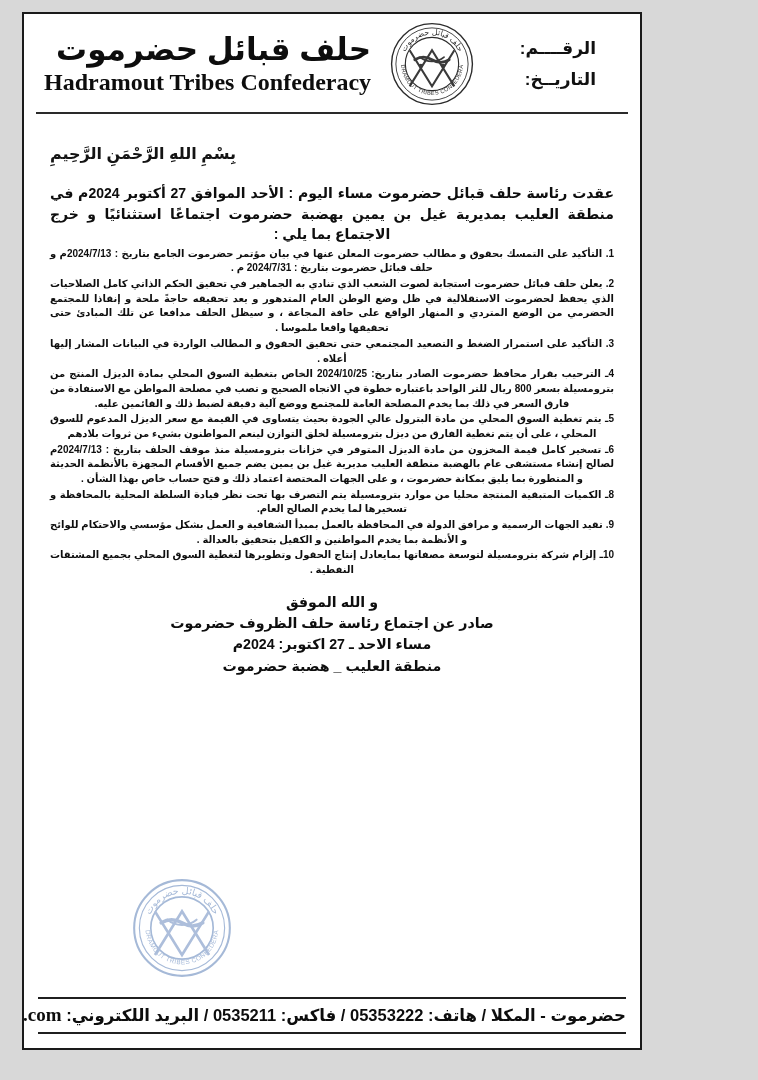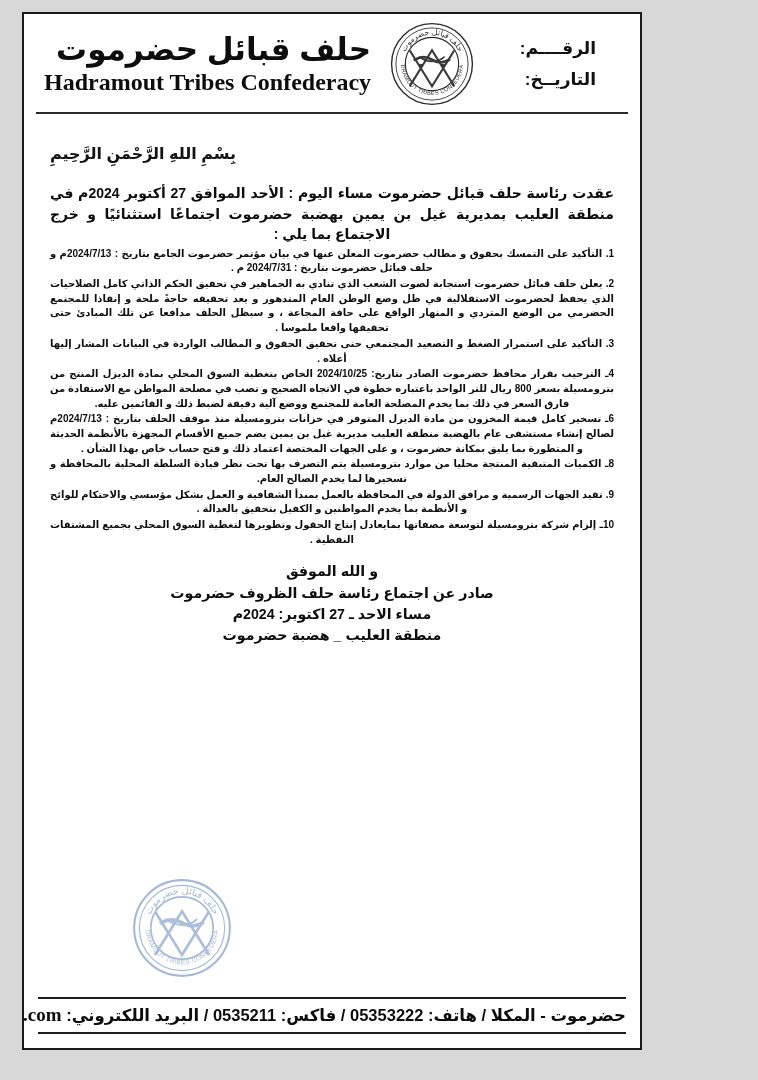--- a/index.html
+++ b/index.html
@@ -251,20 +251,21 @@
 
     <div class="basmala">بِسْمِ اللهِ الرَّحْمَنِ الرَّحِيمِ</div>
 
     <p class="para">عقدت رئاسة حلف قبائل حضرموت مساء اليوم : الأحد الموافق 27 أكتوبر 2024م في منطقة العليب بمديرية غيل بن يمين بهضبة حضرموت اجتماعًا استثنائيًا و خرج الاجتماع بما يلي :</p>
 
     <div class="clause-list">
       <p class="clause">1. التأكيد على التمسك بحقوق و مطالب حضرموت المعلن عنها في بيان مؤتمر حضرموت الجامع بتاريخ : 2024/7/13م و حلف قبائل حضرموت بتاريخ : 2024/7/31 م .</p>
       <p class="clause">2. يعلن حلف قبائل حضرموت استجابة لصوت الشعب الذي تنادي به الجماهير في تحقيق الحكم الذاتي كامل الصلاحيات الذي يحفظ لحضرموت الاستقلالية في ظل وضع الوطن العام المتدهور و يعد تحقيقه حاجةً ملحة و إنقاذا للمجتمع الحضرمي من الوضع المتردي و المنهار الواقع على حافة المجاعة ، و سيظل الحلف مدافعا عن تلك المبادئ حتى تحقيقها واقعا ملموسا .</p>
       <p class="clause">3. التأكيد على استمرار الضغط و التصعيد المجتمعي حتى تحقيق الحقوق و المطالب الواردة في البيانات المشار إليها أعلاه .</p>
       <p class="clause">4ـ الترحيب بقرار محافظ حضرموت الصادر بتاريخ: 2024/10/25 الخاص بتغطية السوق المحلي بمادة الديزل المنتج من بترومسيلة بسعر 800 ريال للتر الواحد باعتباره خطوة في الاتجاه الصحيح و تصب في مصلحة المواطن مع الاستفادة من فارق السعر في ذلك بما يخدم المصلحة العامة للمجتمع ووضع آلية دقيقة لضبط ذلك و القائمين عليه.</p>
+      <p class="clause">5ـ يتم تغطية السوق المحلي من مادة البترول عالي الجودة بحيث يتساوى في القيمة مع سعر الديزل المدعوم للسوق المحلي ، على أن يتم تغطية الفارق من ديزل بترومسيلة لخلق التوازن لينعم المواطنون بشيء من ثروات بلادهم</p>
       <p class="clause">6ـ تسخير كامل قيمة المخزون من مادة الديزل المتوفر في خزانات بترومسيلة منذ موقف الحلف بتاريخ : 2024/7/13م لصالح إنشاء مستشفى عام بالهضبة منطقة العليب مديرية غيل بن يمين يضم جميع الأقسام المجهزة بالأنظمة الحديثة و المتطورة بما يليق بمكانة حضرموت ، و على الجهات المختصة اعتماد ذلك و فتح حساب خاص بهذا الشأن .</p>
       <p class="clause">8ـ الكميات المتبقية المنتجة محليا من موارد بترومسيلة يتم التصرف بها تحت نظر قيادة السلطة المحلية بالمحافظة و تسخيرها لما يخدم الصالح العام.</p>
       <p class="clause">9. تقيد الجهات الرسمية و مرافق الدولة في المحافظة بالعمل بمبدأ الشفافية و العمل بشكل مؤسسي والاحتكام للوائح و الأنظمة بما يخدم المواطنين و الكفيل بتحقيق بالعدالة .</p>
       <p class="clause">10ـ إلزام شركة بترومسيلة لتوسعة مصفاتها بمايعادل إنتاج الحقول وتطويرها لتغطية السوق المحلي بجميع المشتقات النفطية .</p>
     </div>
 
     <div class="closing">
       <div>و الله الموفق</div>
       <div>صادر عن اجتماع رئاسة حلف الظروف حضرموت</div>
       <div>مساء الاحد ـ 27  اكتوبر: 2024م</div>

